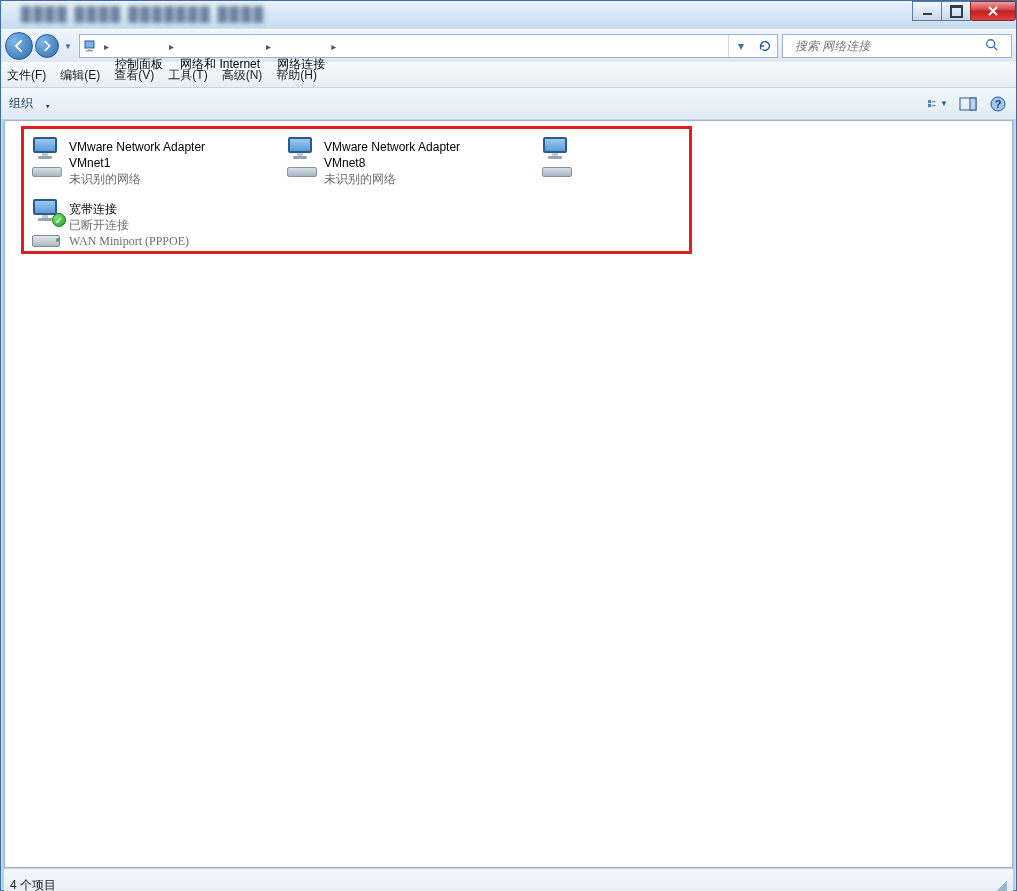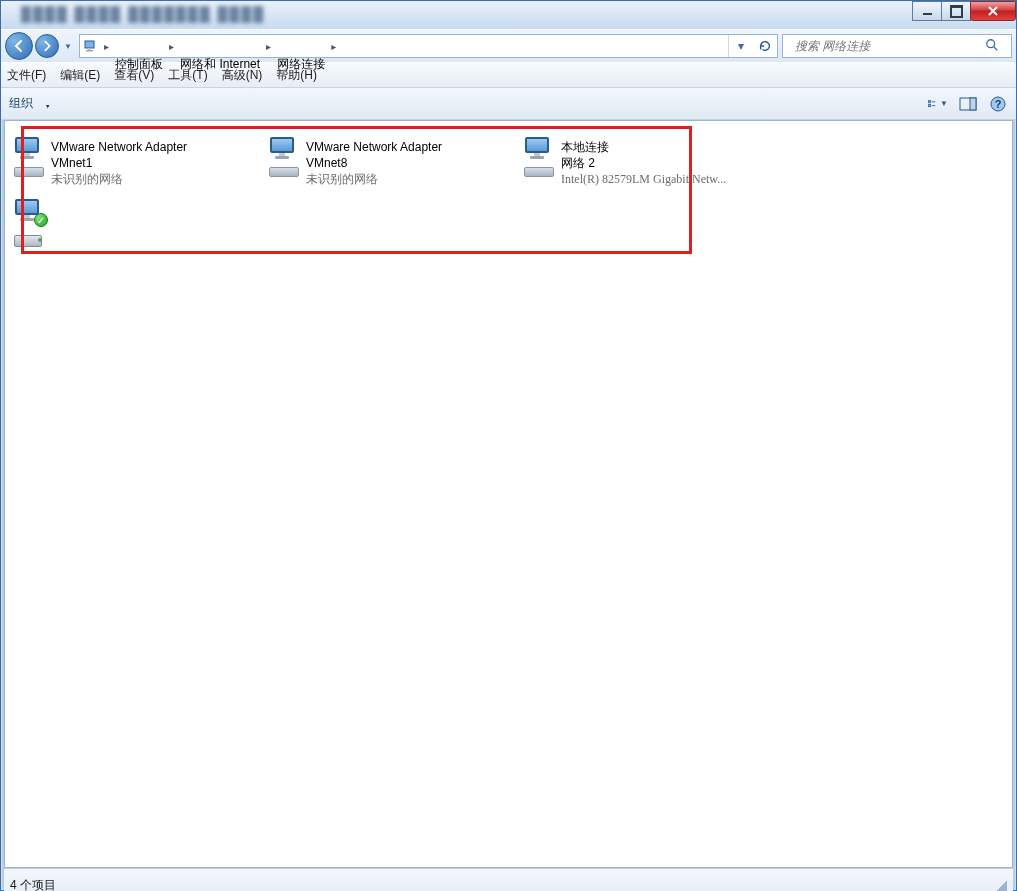--- a/index.html
+++ b/index.html
@@ -163,21 +163,21 @@
   }
   .red-box {
     position:absolute;
     left:16px; top:5px;
     width:671px; height:128px;
     border:3px solid #e02020;
     pointer-events:none;
     z-index:10;
   }
   .items {
-    padding:12px 0;
+    padding:12px 18px;
     display:grid;
     grid-template-columns: 255px 255px 255px;
     grid-auto-rows: 58px;
     gap:4px 0;
   }
   .conn {
     display:flex; align-items:flex-start;
     padding:4px 2px;
   }
   .conn .icon-col {
@@ -405,41 +405,41 @@
       </div>
 
       <div class="conn">
         <div class="icon-col">
           <div class="nic-icon">
             <div class="monitor"></div>
               <div class="stand"></div>
               <div class="base"></div>
           </div>
           <div class="card-chip"></div>
-        </div>
-        <div class="txt">
-          <span class="title">本地连接</span>
-          <span class="title">网络  2</span>
-          <span class="sub">Intel(R) 82579LM Gigabit Netw...</span>
         </div>
       </div>
 
       <div class="conn">
         <div class="icon-col">
           <div class="nic-icon">
             <div class="monitor"></div>
               <div class="stand"></div>
               <div class="base"></div>
             <div class="badge-green">✓</div>
           </div>
           <div class="modem-icon">
             <div class="body"></div>
               <div class="led"></div>
           </div>
         </div>
+        <div class="txt">
+          <span class="title">宽带连接</span>
+          <span class="sub">已断开连接</span>
+          <span class="sub">WAN Miniport (PPPOE)</span>
+        </div>
       </div>
 
     </div>
   </div>
 
   <div class="statusbar">
     <span>4 个项目</span>
     <div class="grip"></div>
   </div>
 

